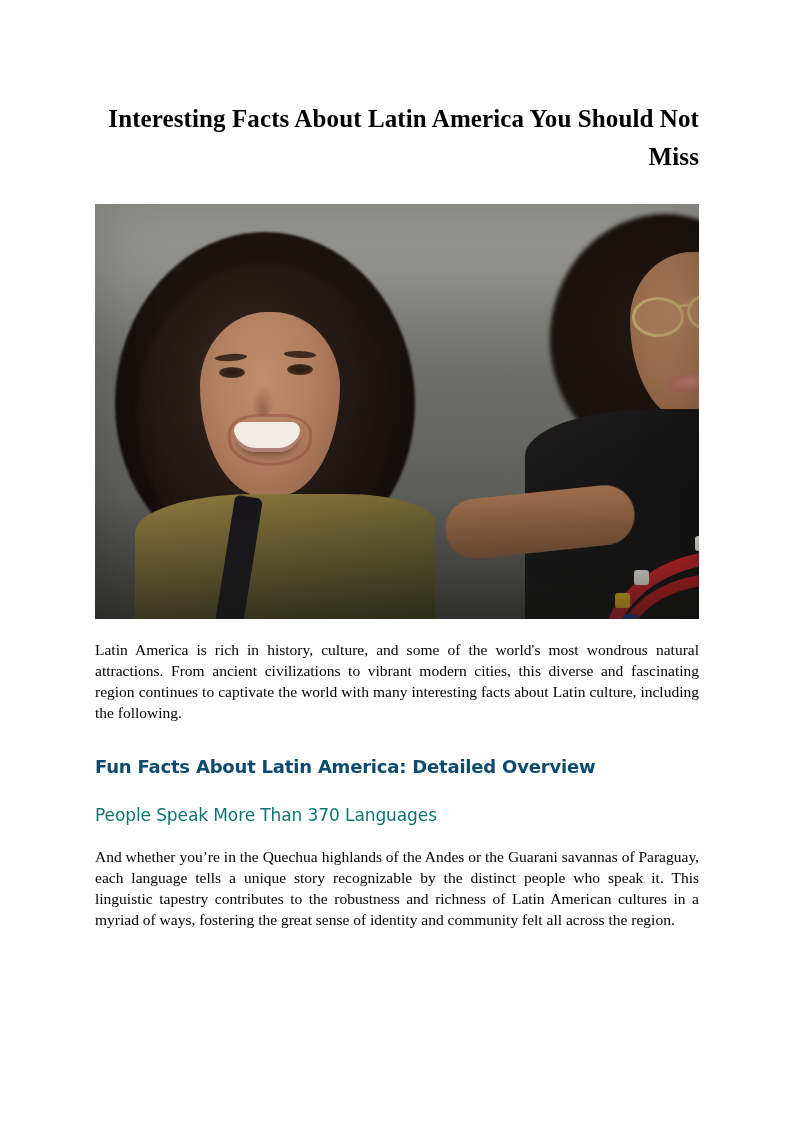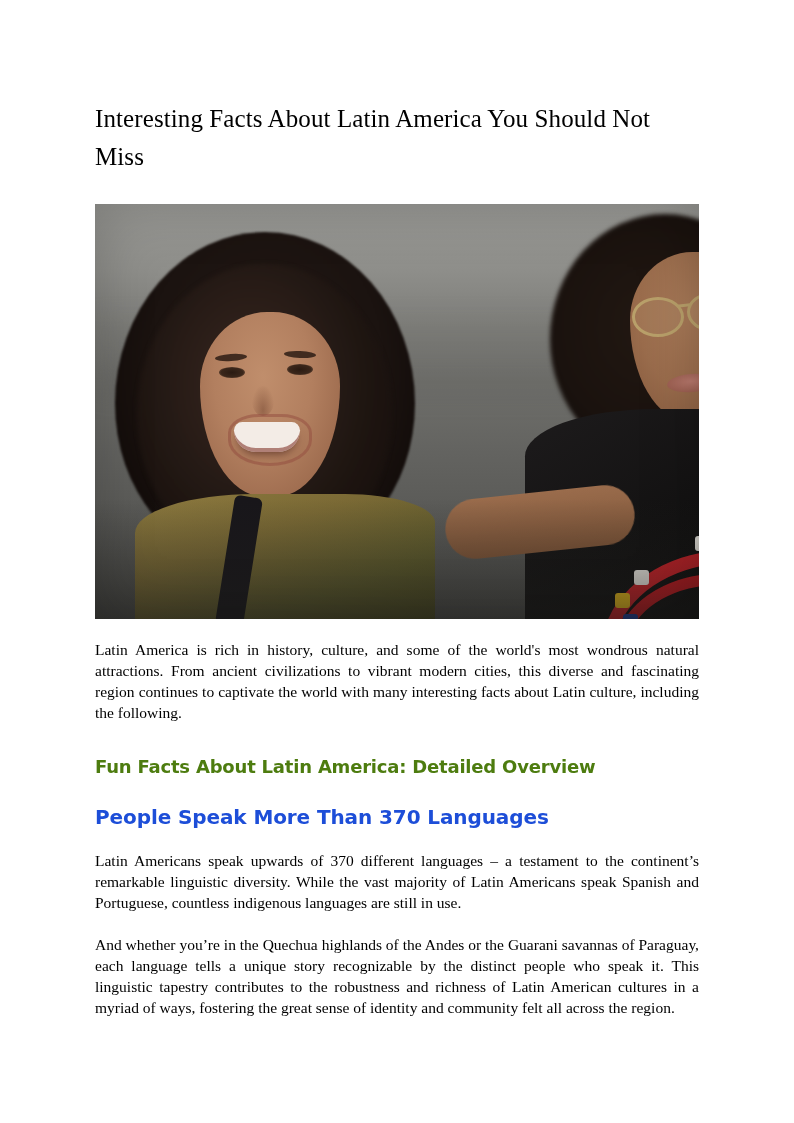--- a/index.html
+++ b/index.html
@@ -16,24 +16,24 @@
     overflow: hidden;
   }
   .content {
     position: absolute;
     left: 95px;
     top: 0;
     width: 604px;
   }
   .doc-title {
     font-family: "Liberation Serif", serif;
-    font-weight: normal;
+    font-weight: bold;
     font-size: 25px;
     line-height: 38px;
-    text-align: left;
+    text-align: right;
     color: #000000;
     margin: 0;
     padding-top: 100px;
     letter-spacing: 0.1px;
   }
   .hero-figure {
     margin: 0;
     padding: 0;
     width: 604px;
     height: 415px;
@@ -236,30 +236,30 @@
     line-height: 21px;
     color: #000000;
     text-align: justify;
     margin: 0;
   }
   .intro { margin-top: 20px; }
   .section-h2 {
     font-family: "DejaVu Sans", sans-serif;
     font-size: 18px;
     font-weight: bold;
-    color: #4d7c0f;
+    color: #0c4a6e;
     margin: 0;
     padding-top: 33px;
     letter-spacing: -0.2px;
   }
   .section-h3 {
     font-family: "DejaVu Sans", sans-serif;
-    font-size: 20px;
-    font-weight: bold;
-    color: #1d4ed8;
+    font-size: 17px;
+    font-weight: normal;
+    color: #0f766e;
     margin: 0;
     padding-top: 28px;
     letter-spacing: -0.1px;
   }
   .para-gap { margin-top: 21px; }
 </style>
 </head>
 <body>
 
 <div class="page">
@@ -305,18 +305,17 @@
         <div class="hero-vignette"></div>
       </div>
     </figure>
 
     <p class="body-para intro">Latin America is rich in history, culture, and some of the world's most wondrous natural attractions. From ancient civilizations to vibrant modern cities, this diverse and fascinating region continues to captivate the world with many interesting facts about Latin culture, including the following.</p>
 
     <h2 class="section-h2">Fun Facts About Latin America: Detailed Overview</h2>
 
     <h3 class="section-h3">People Speak More Than 370 Languages</h3>
 
-    <p class="body-para para-gap">Latin Americans speak upwards of 370 different languages – a testament to the continent’s remarkable linguistic diversity. While the vast majority of Latin Americans speak Spanish and Portuguese, countless indigenous languages are still in use.</p>
 
     <p class="body-para para-gap">And whether you’re in the Quechua highlands of the Andes or the Guarani savannas of Paraguay, each language tells a unique story recognizable by the distinct people who speak it. This linguistic tapestry contributes to the robustness and richness of Latin American cultures in a myriad of ways, fostering the great sense of identity and community felt all across the region.</p>
 
   </div>
 </div>
 
 </body></html>

